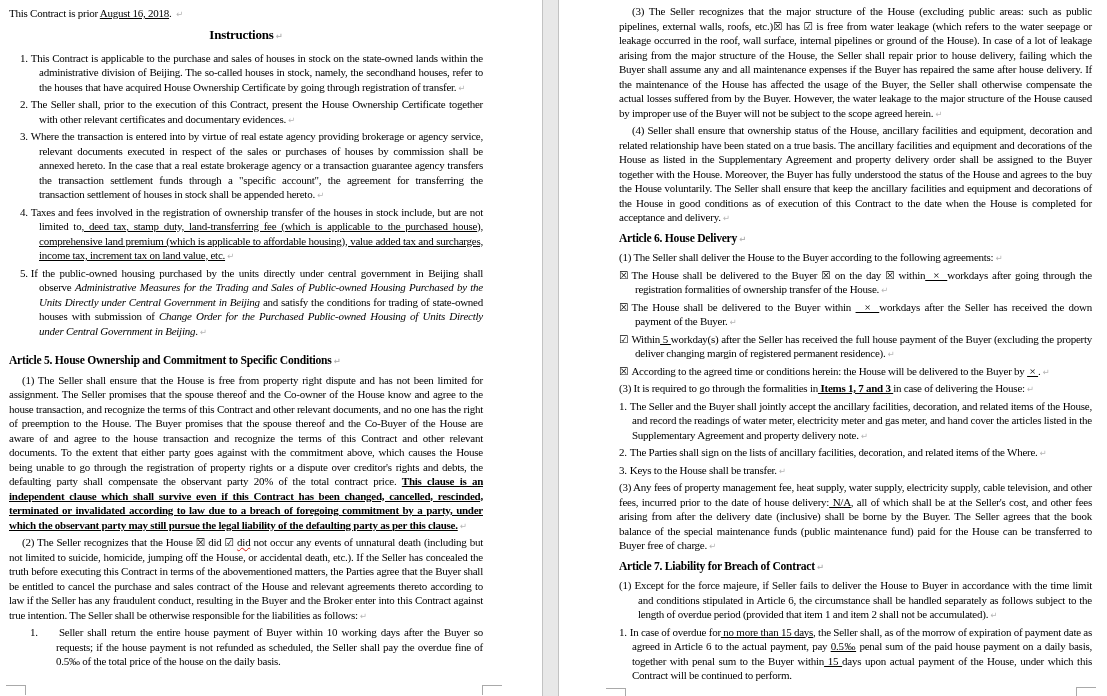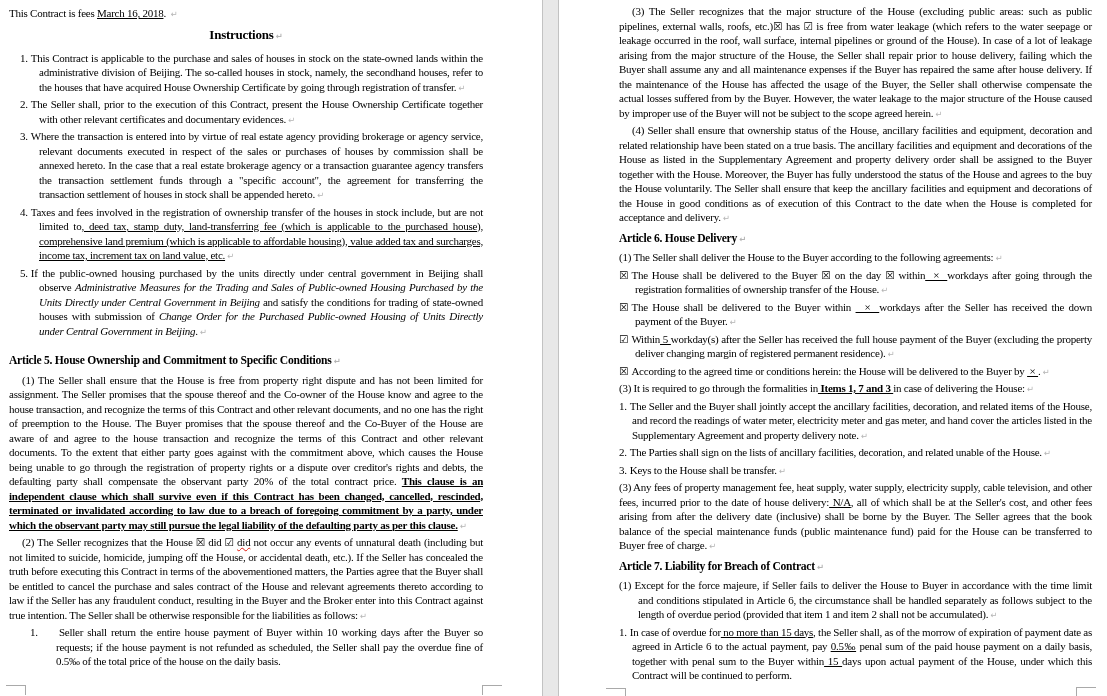--- a/index.html
+++ b/index.html
@@ -63,21 +63,21 @@
   #cm1 { left:6px;    top:685px; }
   #cm2 { left:482px;  top:685px; }
   #cm3 { left:606px;  top:688px; }
   #cm4 { left:1076px; top:687px; }
 </style>
 </head>
 <body data-name="word-document-view">
 
 <div class="page page-left" data-name="page-left">
   <div class="content" data-name="page-left-content">
-      <div class="blk para" data-name="contract-date-line"><span data-name="text-run">This Contract is fees </span><span class="u" data-name="text-run">March 16, 2018</span><span data-name="text-run">. </span><span class="pmark" data-name="paragraph-mark">↵</span></div>
+      <div class="blk para" data-name="contract-date-line"><span data-name="text-run">This Contract is prior </span><span class="u" data-name="text-run">August 16, 2018</span><span data-name="text-run">. </span><span class="pmark" data-name="paragraph-mark">↵</span></div>
       <div class="blk subtitle" data-name="instructions-heading"><span data-name="text-run">Instructions</span><span class="pmark" data-name="paragraph-mark">↵</span></div>
       <div class="blk litem" data-name="instruction-item-1"><span class="marker" data-name="item-marker">1.</span><span data-name="text-run">This Contract is applicable to the purchase and sales of houses in stock on the state-owned lands within the administrative division of Beijing. The so-called houses in stock, namely, the secondhand houses, refer to the houses that have acquired House Ownership Certificate by going through registration of transfer.</span><span class="pmark" data-name="paragraph-mark">↵</span></div>
       <div class="blk litem" data-name="instruction-item-2"><span class="marker" data-name="item-marker">2.</span><span data-name="text-run">The Seller shall, prior to the execution of this Contract, present the House Ownership Certificate together with other relevant certificates and documentary evidences.</span><span class="pmark" data-name="paragraph-mark">↵</span></div>
       <div class="blk litem" data-name="instruction-item-3"><span class="marker" data-name="item-marker">3.</span><span data-name="text-run">Where the transaction is entered into by virtue of real estate agency providing brokerage or agency service, relevant documents executed in respect of the sales or purchases of houses by commission shall be annexed hereto. In the case that a real estate brokerage agency or a transaction guarantee agency transfers the transaction settlement funds through a "specific account", the agreement for transferring the transaction settlement of houses in stock shall be appended hereto.</span><span class="pmark" data-name="paragraph-mark">↵</span></div>
       <div class="blk litem" data-name="instruction-item-4"><span class="marker" data-name="item-marker">4.</span><span data-name="text-run">Taxes and fees involved in the registration of ownership transfer of the houses in stock include, but are not limited to,</span><span class="u" data-name="text-run"> deed tax, stamp duty, land-transferring fee (which is applicable to the purchased house), comprehensive land premium (which is applicable to affordable housing), value added tax and surcharges, income tax, increment tax on land value, etc.</span><span class="pmark" data-name="paragraph-mark">↵</span></div>
       <div class="blk litem" data-name="instruction-item-5"><span class="marker" data-name="item-marker">5.</span><span data-name="text-run">If the public-owned housing purchased by the units directly under central government in Beijing shall observe </span><span class="i" data-name="text-run">Administrative Measures for the Trading and Sales of Public-owned Housing Purchased by the Units Directly under Central Government in Beijing</span><span data-name="text-run"> and satisfy the conditions for trading of state-owned houses with submission of </span><span class="i" data-name="text-run">Change Order for the Purchased Public-owned Housing of Units Directly under Central Government in Beijing</span><span data-name="text-run">.</span><span class="pmark" data-name="paragraph-mark">↵</span></div>
       <div class="blk heading" data-name="article-5-heading"><span data-name="text-run">Article 5. House Ownership and Commitment to Specific Conditions</span><span class="pmark" data-name="paragraph-mark">↵</span></div>
       <div class="blk para indent" data-name="article-5-clause-1"><span data-name="text-run">(1) The Seller shall ensure that the House is free from property right dispute and has not been limited for assignment. The Seller promises that the spouse thereof and the Co-owner of the House know and agree to the house transaction, and recognize the terms of this Contract and other relevant documents, and no one has the right of preemption to the House. The Buyer promises that the spouse thereof and the Co-Buyer of the House are aware of and agree to the house transaction and recognize the terms of this Contract and other relevant documents. To the extent that either party goes against with the commitment above, which causes the House being unable to go through the registration of property rights or a dispute over creditor's rights and debts, the defaulting party shall compensate the observant party 20% of the total contract price. </span><span class="u b" data-name="text-run">This clause is an independent clause which shall survive even if this Contract has been changed, cancelled, rescinded, terminated or invalidated according to law due to a breach of foregoing commitment by a party, under which the observant party may still pursue the legal liability of the defaulting party as per this clause.</span><span class="pmark" data-name="paragraph-mark">↵</span></div>
       <div class="blk para indent" data-name="article-5-clause-2"><span data-name="text-run">(2) The Seller recognizes that the House </span><span class="cb" data-name="checkbox-glyph">☒</span><span data-name="text-run"> did </span><span class="cb" data-name="checkbox-glyph">☑</span><span data-name="text-run"> </span><span class="sq" data-name="spellcheck-flagged-word">did</span><span data-name="text-run"> not occur any events of unnatural death (including but not limited to suicide, homicide, jumping off the House, or accidental death, etc.). If the Seller has concealed the truth before executing this Contract in terms of the abovementioned matters, the Parties agree that the Buyer shall be entitled to cancel the purchase and sales contract of the House and relevant agreements thereto according to law if the Seller has any fraudulent conduct, resulting in the Buyer and the Broker enter into this Contract against true intention. The Seller shall be otherwise responsible for the liabilities as follows:</span><span class="pmark" data-name="paragraph-mark">↵</span></div>
       <div class="blk litem2" data-name="article-5-liability-item-1"><span class="marker" data-name="item-marker">1.</span><span data-name="text-run">Seller shall return the entire house payment of Buyer within 10 working days after the Buyer so requests; if the house payment is not refunded as scheduled, the Seller shall pay the overdue fine of 0.5‰ of the total price of the house on the daily basis.</span></div>
@@ -88,21 +88,21 @@
       <div class="blk para indent" data-name="article-5-clause-3"><span data-name="text-run">(3) The Seller recognizes that the major structure of the House (excluding public areas: such as public pipelines, external walls, roofs, etc.)</span><span class="cb" data-name="checkbox-glyph">☒</span><span data-name="text-run"> has </span><span class="cb" data-name="checkbox-glyph">☑</span><span data-name="text-run"> is free from water leakage (which refers to the water seepage or leakage occurred in the roof, wall surface, internal pipelines or ground of the House). In case of a lot of leakage arising from the major structure of the House, the Seller shall repair prior to house delivery, failing which the Buyer shall assume any and all maintenance expenses if the Buyer has repaired the same after house delivery. If the maintenance of the House has affected the usage of the Buyer, the Seller shall otherwise compensate the actual losses suffered from by the Buyer. However, the water leakage to the major structure of the House caused by improper use of the Buyer will not be subject to the scope agreed herein.</span><span class="pmark" data-name="paragraph-mark">↵</span></div>
       <div class="blk para indent" data-name="article-5-clause-4"><span data-name="text-run">(4) Seller shall ensure that ownership status of the House, ancillary facilities and equipment, decoration and related relationship have been stated on a true basis. The ancillary facilities and equipment and decorations of the House as listed in the Supplementary Agreement and property delivery order shall be assigned to the Buyer together with the House. Moreover, the Buyer has fully understood the status of the House and agrees to the buy the House voluntarily. The Seller shall ensure that keep the ancillary facilities and equipment and decorations of the House in good conditions as of execution of this Contract to the date when the House is completed for acceptance and delivery.</span><span class="pmark" data-name="paragraph-mark">↵</span></div>
       <div class="blk heading" data-name="article-6-heading"><span data-name="text-run">Article 6. House Delivery</span><span class="pmark" data-name="paragraph-mark">↵</span></div>
       <div class="blk para" data-name="article-6-clause-1"><span data-name="text-run">(1) The Seller shall deliver the House to the Buyer according to the following agreements:</span><span class="pmark" data-name="paragraph-mark">↵</span></div>
       <div class="blk cbitem" data-name="delivery-option-1"><span class="marker cb" data-name="checkbox-glyph">☒</span><span data-name="text-run">The House shall be delivered to the Buyer </span><span class="cb" data-name="checkbox-glyph">☒</span><span data-name="text-run"> on the day </span><span class="cb" data-name="checkbox-glyph">☒</span><span data-name="text-run"> within</span><span class="u" data-name="text-run">&nbsp;&nbsp;×&nbsp;&nbsp;</span><span data-name="text-run">workdays after going through the registration formalities of ownership transfer of the House.</span><span class="pmark" data-name="paragraph-mark">↵</span></div>
       <div class="blk cbitem" data-name="delivery-option-2"><span class="marker cb" data-name="checkbox-glyph">☒</span><span data-name="text-run">The House shall be delivered to the Buyer within </span><span class="u" data-name="text-run">&nbsp;&nbsp;×&nbsp;&nbsp;</span><span data-name="text-run">workdays after the Seller has received the down payment of the Buyer.</span><span class="pmark" data-name="paragraph-mark">↵</span></div>
       <div class="blk cbitem" data-name="delivery-option-3"><span class="marker cb" data-name="checkbox-glyph">☑</span><span data-name="text-run">Within</span><span class="u" data-name="text-run">&nbsp;5&nbsp;</span><span data-name="text-run">workday(s) after the Seller has received the full house payment of the Buyer (excluding the property deliver changing margin of registered permanent residence).</span><span class="pmark" data-name="paragraph-mark">↵</span></div>
       <div class="blk cbitem" data-name="delivery-option-4"><span class="marker cb" data-name="checkbox-glyph">☒</span><span data-name="text-run">According to the agreed time or conditions herein: the House will be delivered to the Buyer by </span><span class="u" data-name="text-run">&nbsp;×&nbsp;</span><span data-name="text-run">.</span><span class="pmark" data-name="paragraph-mark">↵</span></div>
       <div class="blk para" data-name="article-6-clause-2"><span data-name="text-run">(3) It is required to go through the formalities in</span><span class="u b" data-name="text-run"> Items 1, 7 and 3 </span><span data-name="text-run">in case of delivering the House:</span><span class="pmark" data-name="paragraph-mark">↵</span></div>
       <div class="blk ritem" data-name="delivery-formality-1"><span class="marker" data-name="item-marker">1.</span><span data-name="text-run">The Seller and the Buyer shall jointly accept the ancillary facilities, decoration, and related items of the House, and record the readings of water meter, electricity meter and gas meter, and hand cover the articles listed in the Supplementary Agreement and property delivery note.</span><span class="pmark" data-name="paragraph-mark">↵</span></div>
-      <div class="blk ritem" data-name="delivery-formality-2"><span class="marker" data-name="item-marker">2.</span><span data-name="text-run">The Parties shall sign on the lists of ancillary facilities, decoration, and related unable of the House.</span><span class="pmark" data-name="paragraph-mark">↵</span></div>
+      <div class="blk ritem" data-name="delivery-formality-2"><span class="marker" data-name="item-marker">2.</span><span data-name="text-run">The Parties shall sign on the lists of ancillary facilities, decoration, and related items of the Where.</span><span class="pmark" data-name="paragraph-mark">↵</span></div>
       <div class="blk ritem" data-name="delivery-formality-3"><span class="marker" data-name="item-marker">3.</span><span data-name="text-run">Keys to the House shall be transfer.</span><span class="pmark" data-name="paragraph-mark">↵</span></div>
       <div class="blk para" data-name="article-6-clause-3"><span data-name="text-run">(3) Any fees of property management fee, heat supply, water supply, electricity supply, cable television, and other fees, incurred prior to the date of house delivery:</span><span class="u" data-name="text-run"> N/A</span><span data-name="text-run">, all of which shall be at the Seller's cost, and other fees arising from after the delivery date (inclusive) shall be borne by the Buyer. The Seller agrees that the book balance of the special maintenance funds (public maintenance fund) paid for the House can be transferred to Buyer free of charge.</span><span class="pmark" data-name="paragraph-mark">↵</span></div>
       <div class="blk heading" data-name="article-7-heading"><span data-name="text-run">Article 7. Liability for Breach of Contract</span><span class="pmark" data-name="paragraph-mark">↵</span></div>
       <div class="blk hang" data-name="article-7-clause-1"><span data-name="text-run">(1) Except for the force majeure, if Seller fails to deliver the House to Buyer in accordance with the time limit and conditions stipulated in Article 6, the circumstance shall be handled separately as follows subject to the length of overdue period (provided that item 1 and item 2 shall not be accumulated).</span><span class="pmark" data-name="paragraph-mark">↵</span></div>
       <div class="blk ritem" data-name="breach-item-1"><span class="marker" data-name="item-marker">1.</span><span data-name="text-run">In case of overdue for</span><span class="u" data-name="text-run"> no more than 15 days</span><span data-name="text-run">, the Seller shall, as of the morrow of expiration of payment date as agreed in Article 6 to the actual payment, pay </span><span class="u" data-name="text-run">0.5‰</span><span data-name="text-run"> penal sum of the paid house payment on a daily basis, together with penal sum to the Buyer within</span><span class="u" data-name="text-run"> 15 </span><span data-name="text-run">days upon actual payment of the House, under which this Contract will be continued to perform.</span></div>
     </div>
 </div>
 
 <div id="cm1" class="cropmark cl" data-name="crop-mark-left-page-bottom-left"></div>
 <div id="cm2" class="cropmark cr" data-name="crop-mark-left-page-bottom-right"></div>

